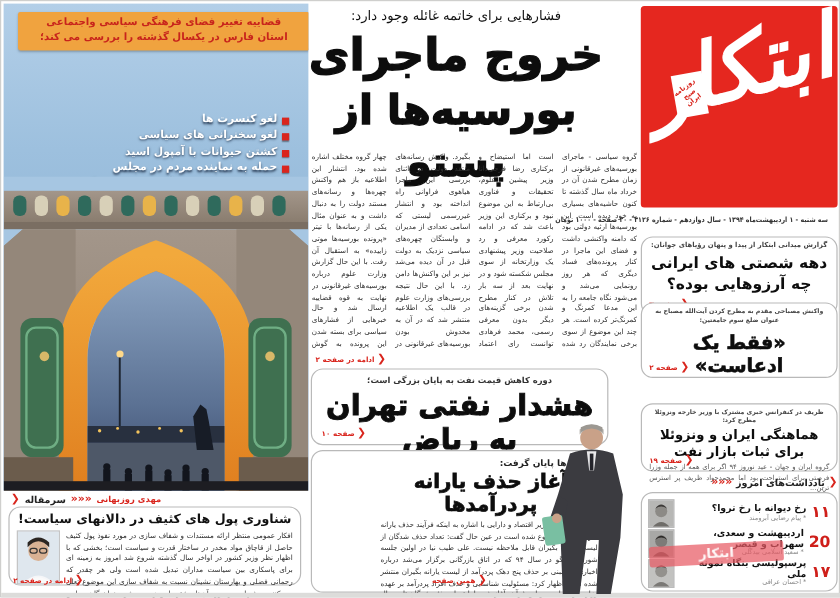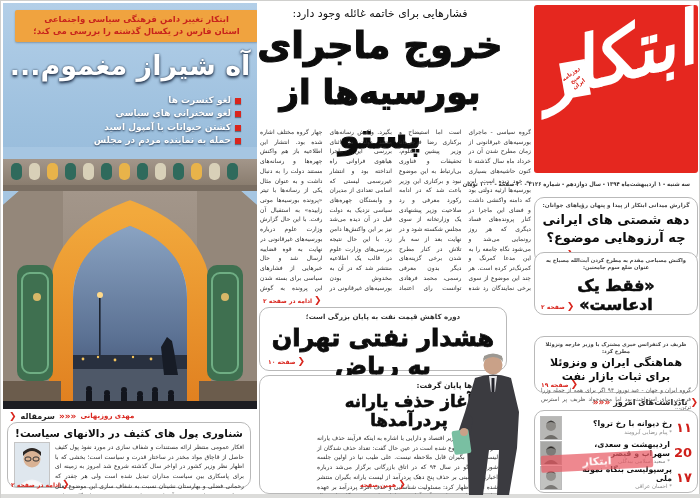--- a/index.html
+++ b/index.html
@@ -87,24 +87,23 @@
   .watermark span{color:rgba(255,255,255,.95);font-weight:bold;font-size:11px;filter:blur(.4px);letter-spacing:2px;}
   .bottom-strip{left:0;top:493px;width:700px;height:5px;background:#dcdcda;}
 </style>
 </head>
 <body>
 
 <div class="page">
 
   <div class="abs feature">
     <div class="abs feature-label">
-      <div>ابتکار تغییر دامن فرهنگی سیاسی واجتماعی</div>
+      <div>قضاییه تغییر فضای فرهنگی سیاسی واجتماعی</div>
       <div>استان فارس در یکسال گذشته را بررسی می کند؛</div>
     </div>
-    <div class="abs feature-head">آه شیراز مغموم...</div>
 
     <div class="abs bullets">
       <div class="bullet-row">
         <span class="bullet-sq"></span>
         <span class="bullet-tx">لغو کنسرت ها</span>
       </div>
       <div class="bullet-row">
         <span class="bullet-sq"></span>
         <span class="bullet-tx">لغو سخنرانی های سیاسی</span>
       </div>
@@ -295,21 +294,21 @@
   <div class="abs masthead">
     <div class="masthead-word">ابتکار</div>
     <div class="masthead-sub">
       <span>روزنامه صبح ایران</span>
     </div>
   </div>
   <div class="abs dateline">سه شنبه - ۱ اردیبهشت‌ماه ۱۳۹۴ - سال دوازدهم - شماره ۳۱۲۶ - ۲۰ صفحه - ۱۰۰۰ تومان</div>
 
   <div class="abs box rail-box" style="top:196px;height:66px;">
     <div class="rail-kicker">گزارش میدانی ابتکار از پیدا و پنهان رؤیاهای جوانان:</div>
-    <div class="rail-head" style="font-size:13px;line-height:1.35;margin-top:2px;">دهه شصتی های ایرانی چه آرزوهایی موضوع؟</div>
+    <div class="rail-head" style="font-size:13px;line-height:1.35;margin-top:2px;">دهه شصتی های ایرانی چه آرزوهایی بوده؟</div>
     <div class="rail-page pagelink">
       <span class="arr">❮</span>
       <span>صفحه ۳</span>
     </div>
   </div>
 
   <div class="abs box rail-box" style="top:251px;height:63px;">
     <div class="rail-kicker" style="font-size:5.2px;">واکنش مصباحی مقدم به مطرح کردن آیت‌الله مصباح به عنوان ضلع سوم جامعتین:</div>
     <div class="rail-head" style="font-size:16px;margin-top:5px;-webkit-text-stroke:.5px #0d0d0d;">«فقط یک ادعاست»</div>
     <div class="rail-page pagelink">

